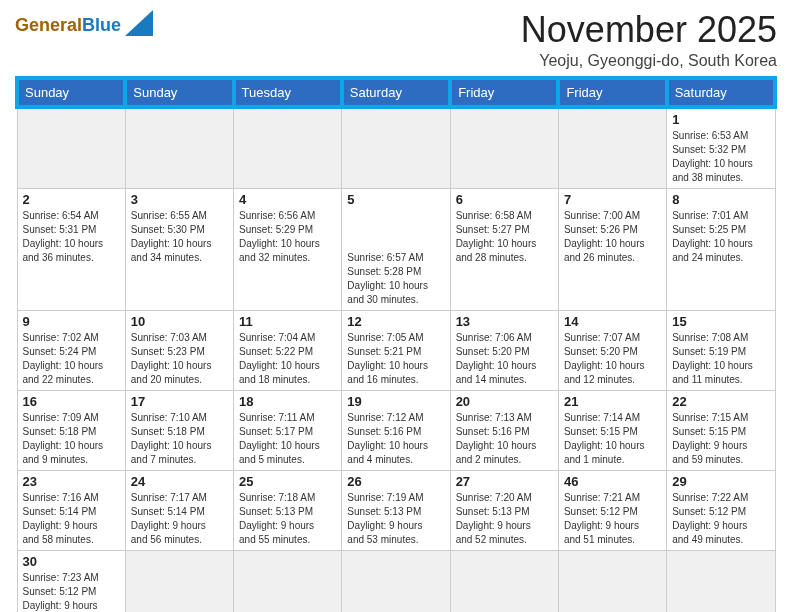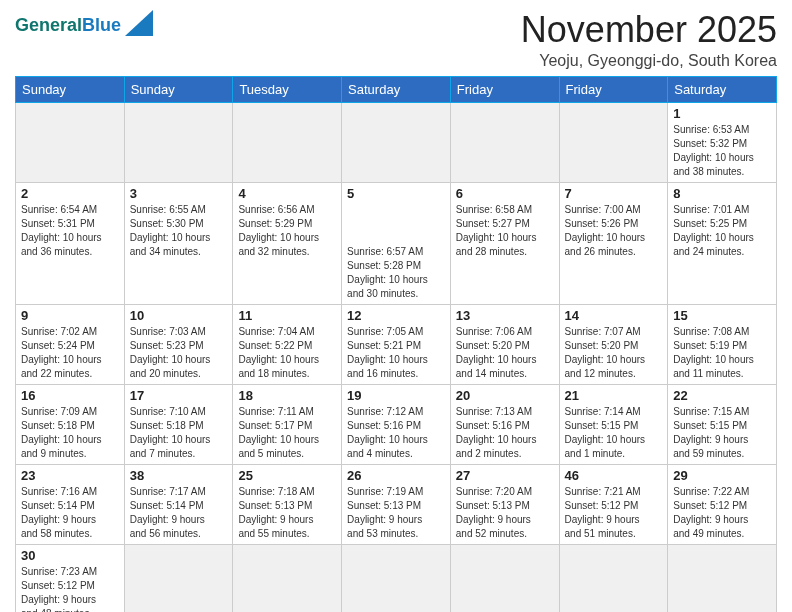--- a/index.html
+++ b/index.html
@@ -26,21 +26,21 @@
       flex-direction: column;
       align-items: flex-start;
     }
     .logo-text {
       font-size: 18px;
       font-weight: bold;
       color: #333;
       line-height: 1;
     }
     .logo-text span {
-      color: #0f766e;
+      color: #a16207;
     }
     .title-area {
       text-align: right;
     }
     .month-title {
       font-size: 36px;
       font-weight: normal;
       color: #222;
       line-height: 1.1;
     }
@@ -54,21 +54,21 @@
       border-collapse: collapse;
       font-size: 11px;
     }
     .calendar th {
       background: #2d6cc0;
       color: #fff;
       text-align: left;
       padding: 5px 6px;
       font-size: 13px;
       font-weight: normal;
-      border: 1px solid #0ea5e9;
+      border: 4px solid #0ea5e9;
     }
     .calendar td {
       border: 1px solid #ccc;
       vertical-align: top;
       padding: 3px 5px;
       width: calc(100% / 7);
       min-height: 80px;
       height: 80px;
       background: #fff;
     }
@@ -297,21 +297,21 @@
         </tr>
         <tr>
           <td>
             <span class="day-number">23</span>
             <div class="day-info" style="white-space: pre-line;">Sunrise: 7:16 AM
 Sunset: 5:14 PM
 Daylight: 9 hours
 and 58 minutes.</div>
           </td>
           <td>
-            <span class="day-number">38</span>
+            <span class="day-number">24</span>
             <div class="day-info" style="white-space: pre-line;">Sunrise: 7:17 AM
 Sunset: 5:14 PM
 Daylight: 9 hours
 and 56 minutes.</div>
           </td>
           <td>
             <span class="day-number">25</span>
             <div class="day-info" style="white-space: pre-line;">Sunrise: 7:18 AM
 Sunset: 5:13 PM
 Daylight: 9 hours

